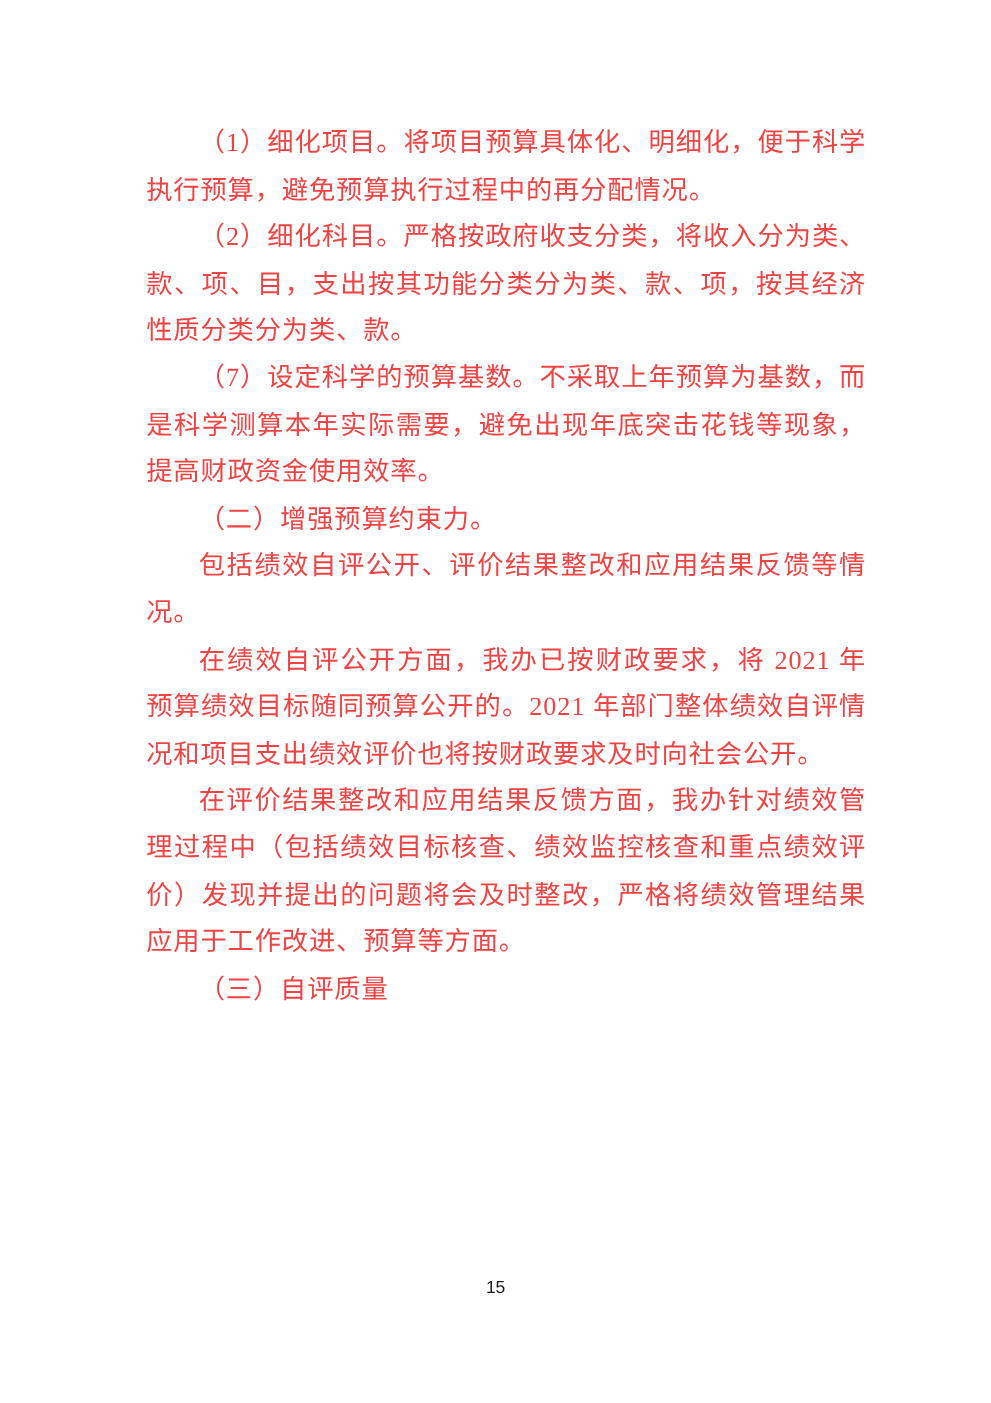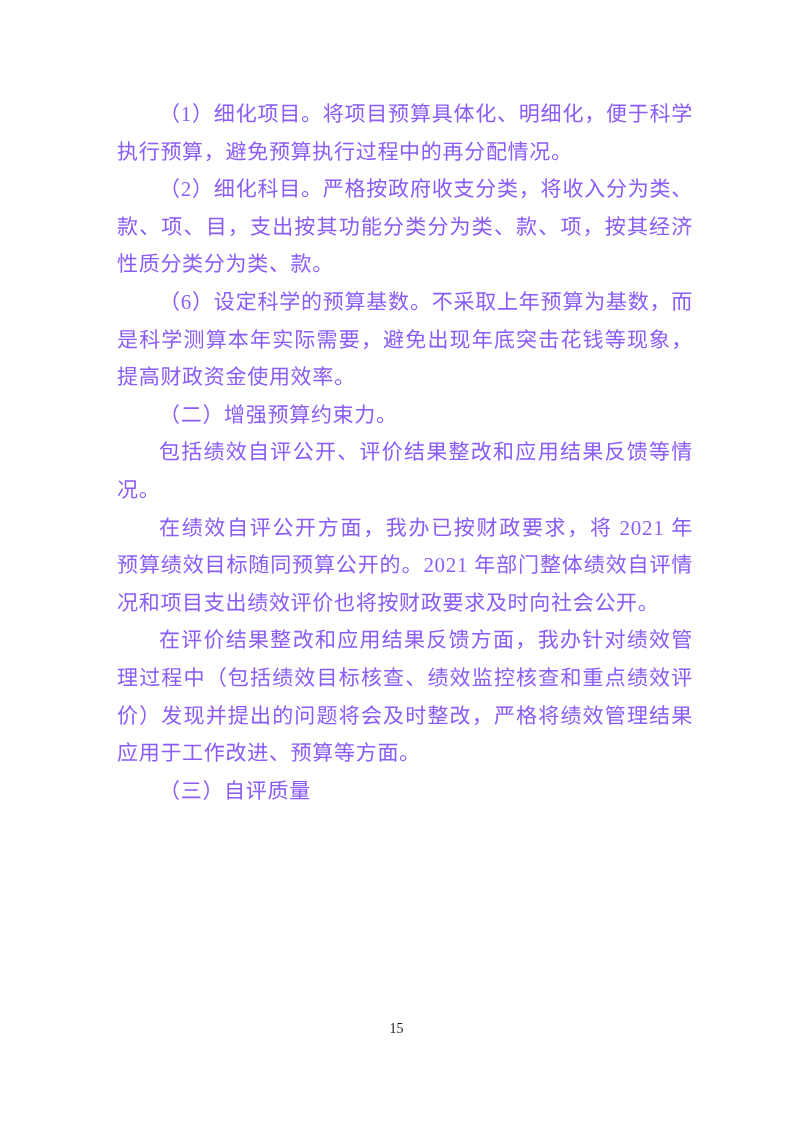--- a/index.html
+++ b/index.html
@@ -14,21 +14,21 @@
     height: 1122px;
     background: #ffffff;
     overflow: hidden;
     box-sizing: border-box;
   }
   .doc-body {
     position: absolute;
     top: 96px;
     left: 117px;
     right: 100px;
-    color: #8b5cf6;
+    color: #ef4444;
     font-size: 21px;
     line-height: 37.6px;
     letter-spacing: 0.7px;
     text-align: justify;
     text-justify: inter-ideograph;
   }
   .para {
     margin: 0;
     padding: 0;
     text-indent: 2em;
@@ -36,31 +36,31 @@
   }
   .page-number {
     position: absolute;
     top: 1021px;
     left: 0;
     right: 0;
     text-align: center;
     color: #1b1b1b;
     font-size: 14px;
     letter-spacing: 0;
-    font-family: Liberation Serif, serif;
+    font-family: Liberation Sans, sans-serif;
   }
 </style>
 </head>
 <body>
 
 <div class="page">
   <div class="doc-body">
       <p class="para body">（1）细化项目。将项目预算具体化、明细化，便于科学执行预算，避免预算执行过程中的再分配情况。</p>
       <p class="para body">（2）细化科目。严格按政府收支分类，将收入分为类、款、项、目，支出按其功能分类分为类、款、项，按其经济性质分类分为类、款。</p>
-      <p class="para body">（6）设定科学的预算基数。不采取上年预算为基数，而是科学测算本年实际需要，避免出现年底突击花钱等现象，提高财政资金使用效率。</p>
+      <p class="para body">（7）设定科学的预算基数。不采取上年预算为基数，而是科学测算本年实际需要，避免出现年底突击花钱等现象，提高财政资金使用效率。</p>
       <p class="para heading">（二）增强预算约束力。</p>
       <p class="para body">包括绩效自评公开、评价结果整改和应用结果反馈等情况。</p>
       <p class="para body">在绩效自评公开方面，我办已按财政要求，将 2021 年预算绩效目标随同预算公开的。2021 年部门整体绩效自评情况和项目支出绩效评价也将按财政要求及时向社会公开。</p>
       <p class="para body">在评价结果整改和应用结果反馈方面，我办针对绩效管理过程中（包括绩效目标核查、绩效监控核查和重点绩效评价）发现并提出的问题将会及时整改，严格将绩效管理结果应用于工作改进、预算等方面。</p>
       <p class="para heading">（三）自评质量</p>
     </div>
   <div class="page-number">15</div>
 </div>
 
 </body></html>

